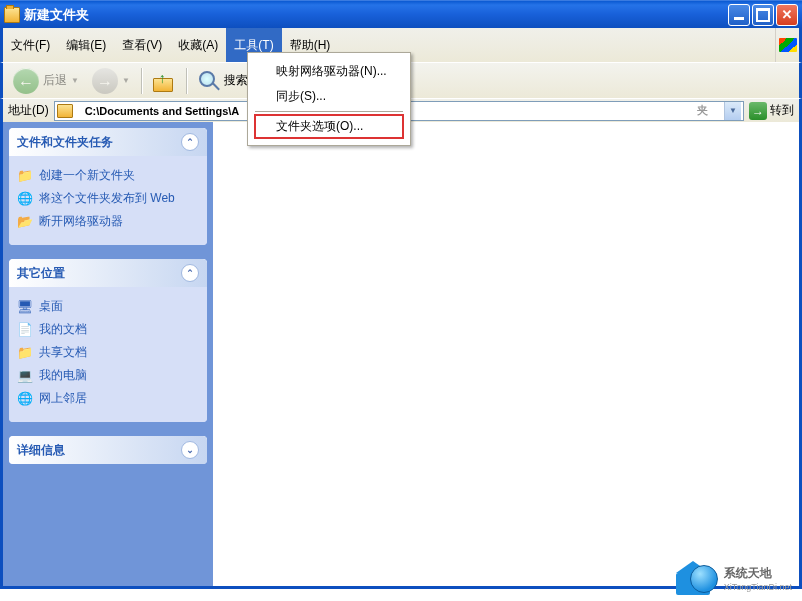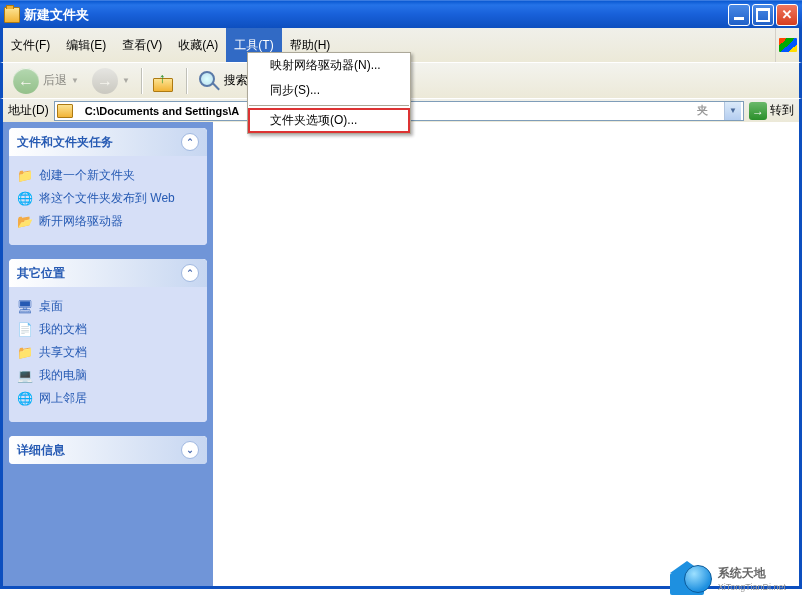--- a/index.html
+++ b/index.html
@@ -19,21 +19,21 @@
 .win-close::after { content: "✕"; font-size: 13px; }
 
 
 .menubar { background: linear-gradient(to bottom, #f0f0ea 0%, #ece9d8 100%); height: 34px; display: flex; align-items: stretch; border-left: 3px solid #0d4fbf; border-right: 3px solid #0d4fbf; position: relative; }
 .menu-item { padding: 0 8px; display: flex; align-items: center; cursor: default; color: #000; }
 .menu-item.active { background: #316ac5; color: #fff; position: relative; z-index: 10; }
 .flag { margin-left: auto; width: 24px; display: flex; align-items: center; justify-content: center; border-left: 1px solid #d4d0c8; }
 .flag-ico { width: 18px; height: 14px; background: linear-gradient(135deg, #ff4500 0 25%, #0a0 25% 50%, #05f 50% 75%, #fd0 75% 100%); border-radius: 1px; }
 
 
-.dropdown { position: absolute; top: 24px; left: 244px; width: 164px; background: #fff; border: 1px solid #aca899; box-shadow: 2px 2px 3px rgba(0,0,0,0.3); padding: 0; z-index: 100; }
+.dropdown { position: absolute; top: 24px; left: 244px; width: 164px; background: #fff; border: 1px solid #aca899; box-shadow: 2px 2px 3px rgba(0,0,0,0.3); padding: 6px; z-index: 100; }
 .dropdown-item { padding: 4px 18px 4px 22px; cursor: default; white-space: nowrap; }
 .dropdown-sep { height: 1px; background: #aca899; margin: 2px 1px; }
 .dropdown-item.hl { border: 2px solid #d33; padding: 2px 16px 2px 20px; }
 
 
 .toolbar { background: linear-gradient(to bottom, #f3f3ee 0%, #ece9d8 100%); height: 36px; border-left: 3px solid #0d4fbf; border-right: 3px solid #0d4fbf; border-top: 1px solid #fff; display: flex; align-items: center; padding: 0 5px; gap: 3px; }
 .tsep { width: 1px; height: 26px; background: #c0c0b8; box-shadow: 1px 0 0 #fff; margin: 0 3px; }
 .tbtn { display: flex; align-items: center; gap: 4px; padding: 3px 5px; border-radius: 3px; }
 .tbtn.dis { opacity: 0.45; }
 .big-ico { width: 26px; height: 26px; border-radius: 50%; display: flex; align-items: center; justify-content: center; font-size: 16px; color: #fff; }
@@ -61,21 +61,21 @@
 .sidebar { width: 210px; background: #7095d8; padding: 6px; overflow: hidden; }
 .panel { background: linear-gradient(to bottom, #fff 0%, #d6e0f5 100%); border-radius: 4px; margin-bottom: 14px; overflow: hidden; }
 .panel-hdr { background: linear-gradient(to right, #fff 0%, #c6d6f1 100%); padding: 5px 8px; display: flex; align-items: center; justify-content: space-between; font-weight: bold; color: #265ab3; border-radius: 4px 4px 0 0; font-size: 12px; }
 .panel-chev { width: 18px; height: 18px; border: 1px solid #a0b8e0; border-radius: 50%; background: #fff; display: flex; align-items: center; justify-content: center; font-size: 9px; color: #4a6aae; }
 .panel-body { padding: 8px 8px 12px 8px; background: #d6dff7; }
 .task-item { display: flex; align-items: flex-start; gap: 6px; padding: 3px 0; color: #265ab3; cursor: pointer; }
 .task-ico { width: 16px; height: 16px; flex-shrink: 0; display: flex; align-items: center; justify-content: center; font-size: 13px; }
 .main-area { flex: 1; background: #fff; }
 
 
-.watermark { position: absolute; bottom: 6px; right: 16px; display: flex; align-items: center; gap: 6px; }
+.watermark { position: absolute; bottom: 6px; right: 10px; display: flex; align-items: center; gap: 6px; }
 .wm-logo { width: 42px; height: 34px; position: relative; }
 .wm-house { width: 34px; height: 22px; background: #1e90e0; position: absolute; bottom: 0; left: 0; border-radius: 2px; }
 .wm-roof { width: 0; height: 0; border-left: 17px solid transparent; border-right: 17px solid transparent; border-bottom: 12px solid #1e90e0; position: absolute; top: 0; left: 0; }
 .wm-sphere { width: 28px; height: 28px; border-radius: 50%; background: radial-gradient(circle at 35% 30%, #9de0ff 0%, #1e90e0 70%); position: absolute; right: 0; bottom: 2px; border: 1px solid #0a5a9a; }
 .wm-text { font-size: 14px; font-weight: bold; color: #666; font-family: "SimHei", sans-serif; }
 .wm-text .sub { font-size: 9px; color: #999; display: block; font-weight: normal; }
 </style>
 </head>
 <body>
 

